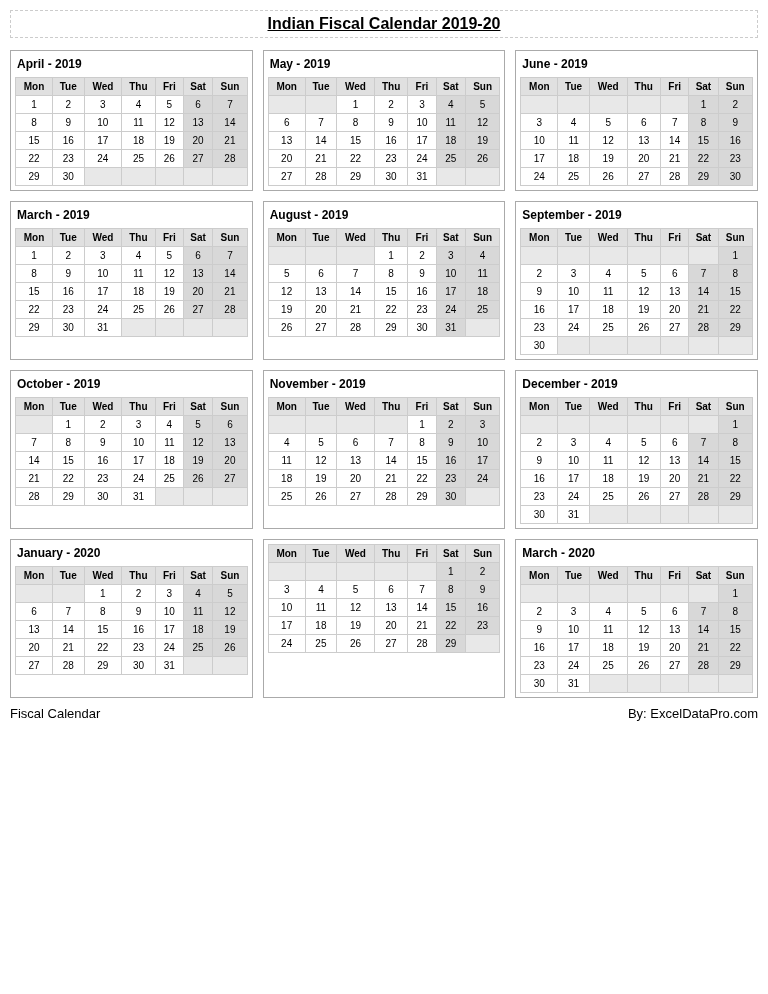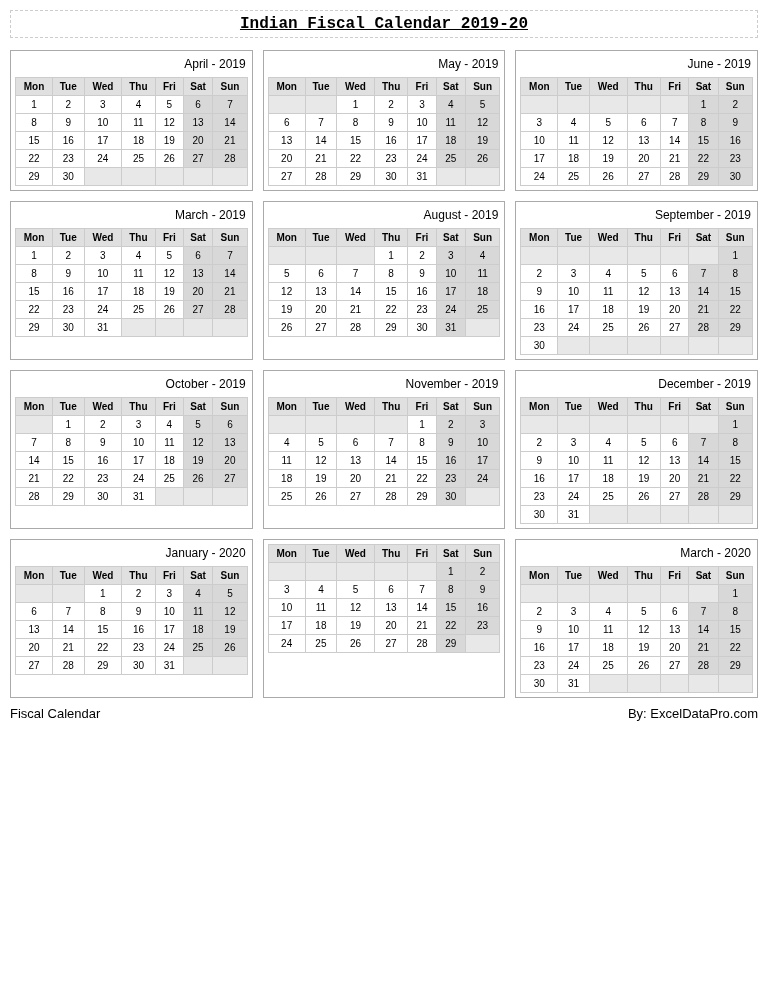--- a/index.html
+++ b/index.html
@@ -13,35 +13,34 @@
       color: #000;
     }
     .page-title {
       text-align: center;
       font-size: 16px;
       font-weight: bold;
       text-decoration: underline;
       margin-bottom: 12px;
       padding: 4px;
       border: 1px dashed #ccc;
-      font-family: Liberation Mono, monospace;
     }
     .calendar-grid {
       display: grid;
       grid-template-columns: repeat(3, 1fr);
       gap: 10px;
       margin-bottom: 8px;
     }
     .month-container {
       border: 1px solid #aaa;
       padding: 4px;
     }
     .month-title {
-      text-align: right;
-      font-weight: normal;
+      text-align: left;
+      font-weight: bold;
       font-size: 12px;
       margin-bottom: 4px;
       padding: 2px;
     }
     .cal-table {
       width: 100%;
       border-collapse: collapse;
       padding-left: 40px;
     }
     .cal-table th {

